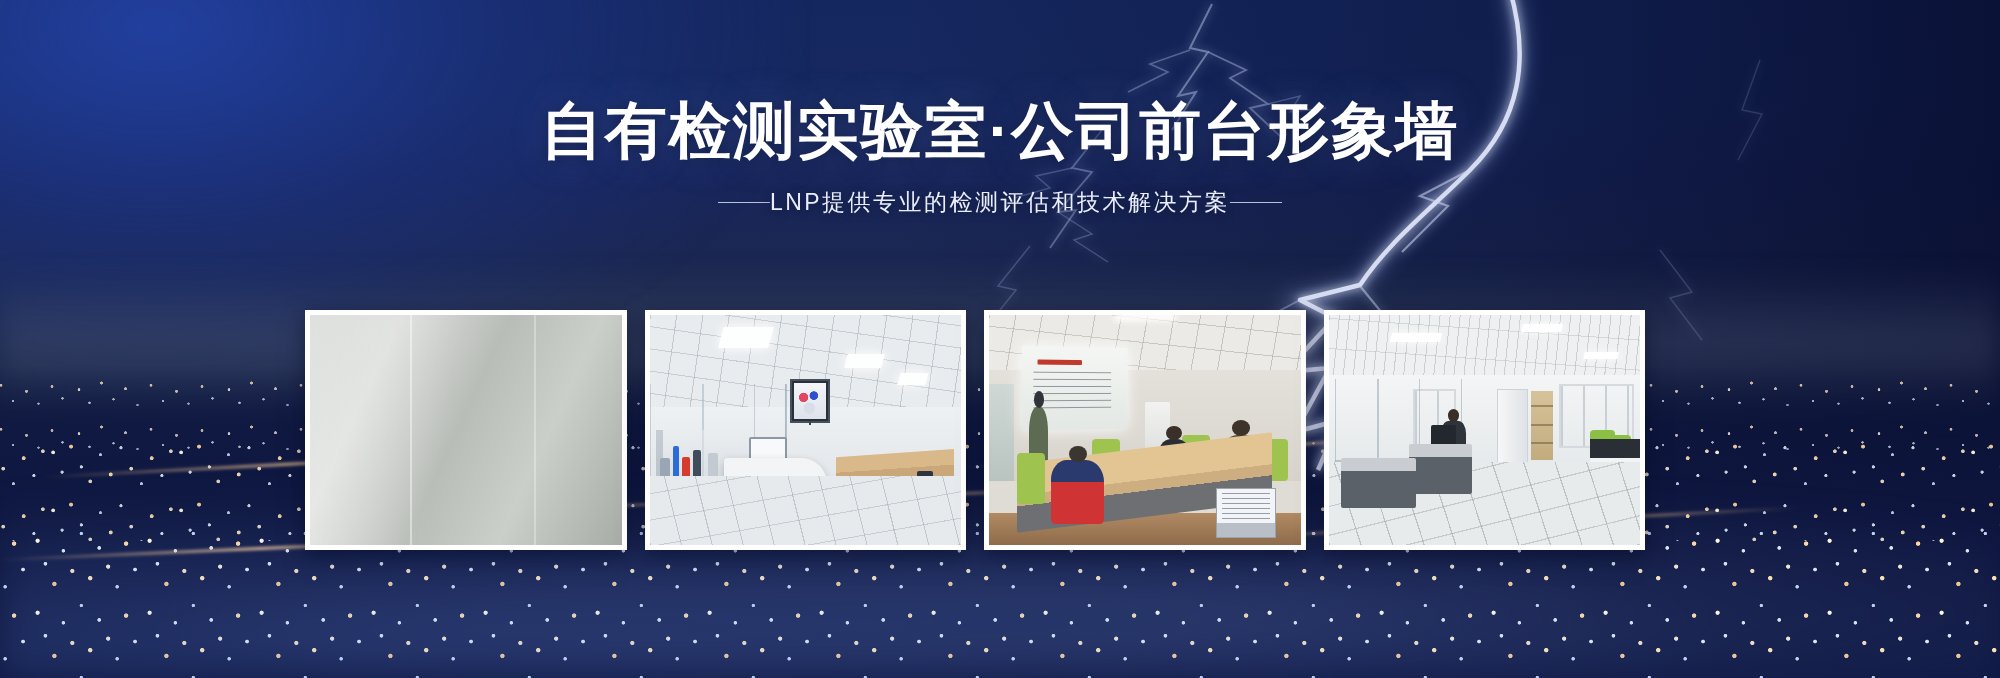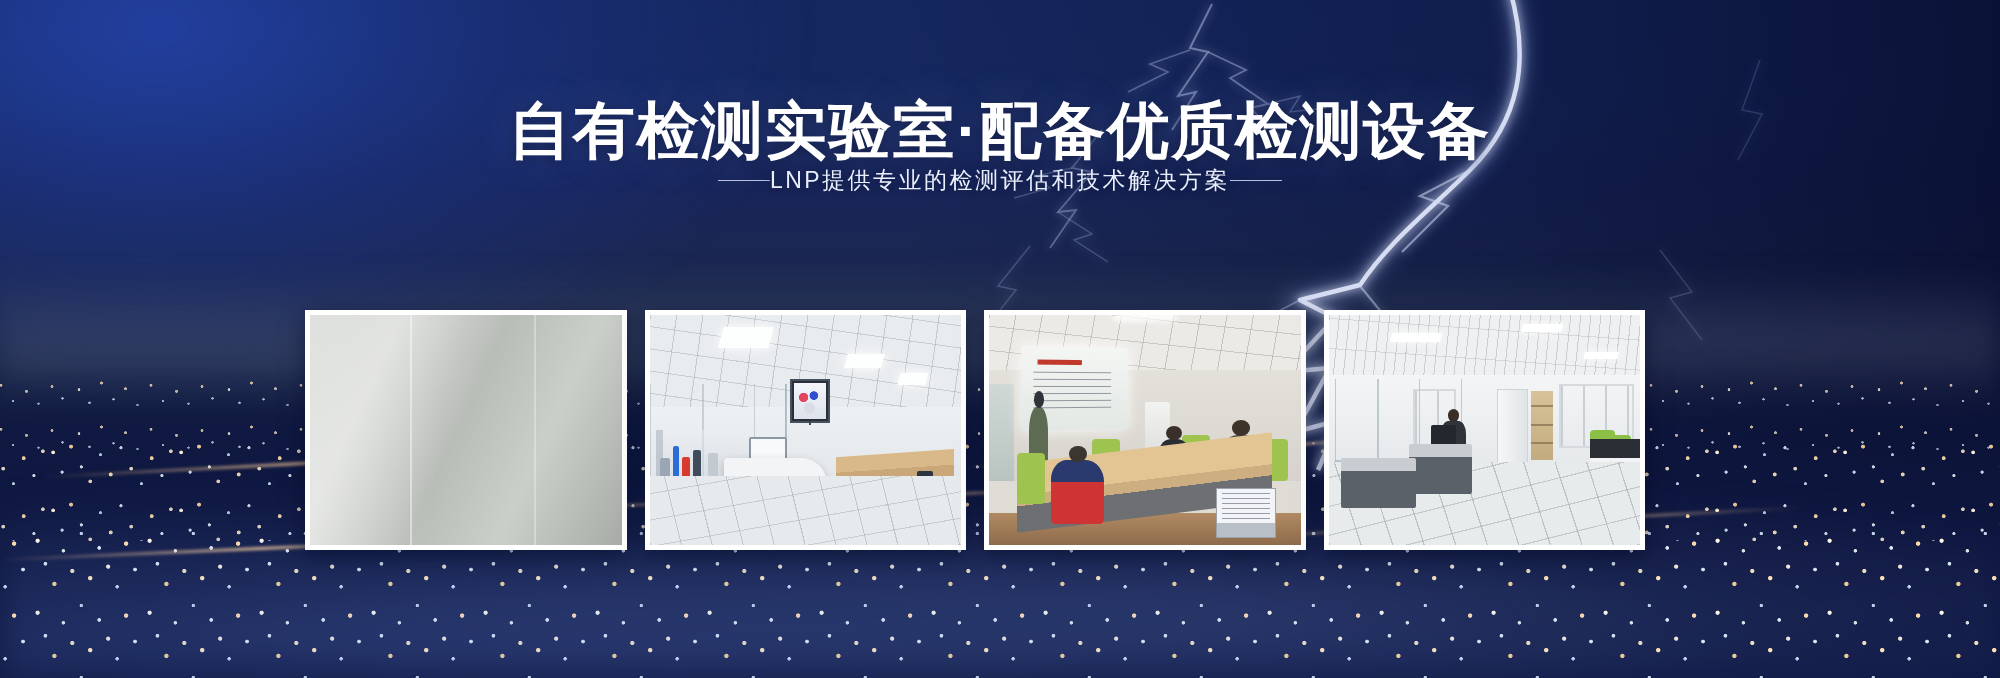--- a/index.html
+++ b/index.html
@@ -150,20 +150,21 @@
     margin:0;
     font-size:62px;
     line-height:1.12;
     font-weight:bold;
     color:#ffffff;
     letter-spacing:2px;
     text-shadow:0 2px 16px rgba(10,18,50,.75), 0 0 34px rgba(120,150,235,.35);
     white-space:nowrap;
   }
   .sub-wrap{
+    margin-top:22px;
     display:flex;
     align-items:center;
     justify-content:center;
     gap:0;
   }
   .sub-rule{
     display:block;
     width:52px; height:1px;
     background:rgba(226,233,255,.8);
   }
@@ -513,21 +514,21 @@
       <path d="M1058 212 L1092 234 L1074 240 L1108 262" fill="none" stroke="#9faedb" stroke-opacity="0.32" stroke-width="1.4" filter="url(#glow)"></path>
 
       <path d="M1030 246 L998 286 L1016 290 L984 330" fill="none" stroke="#98a7d6" stroke-opacity="0.3" stroke-width="1.5" filter="url(#glow)"></path>
       <path d="M1380 440 L1352 482 L1372 486 L1344 528" fill="none" stroke="#98a7d6" stroke-opacity="0.28" stroke-width="1.5" filter="url(#glow)"></path>
       <path d="M1660 250 L1692 292 L1670 298 L1702 340" fill="none" stroke="#94a4d4" stroke-opacity="0.25" stroke-width="1.4" filter="url(#glow)"></path>
       <path d="M1760 60 L1742 110 L1762 114 L1738 160" fill="none" stroke="#94a4d4" stroke-opacity="0.22" stroke-width="1.4" filter="url(#glow)"></path>
     </svg>
   </div>
 
   <div class="copy">
-    <h1 class="headline">自有检测实验室·配备优质检测设备</h1>
+    <h1 class="headline">自有检测实验室·公司前台形象墙</h1>
     <div class="sub-wrap">
       <span class="sub-rule"></span>
       <span class="subtitle">LNP提供专业的检测评估和技术解决方案</span>
       <span class="sub-rule"></span>
     </div>
   </div>
 
   <div class="gallery">
 
     <div class="photo">

